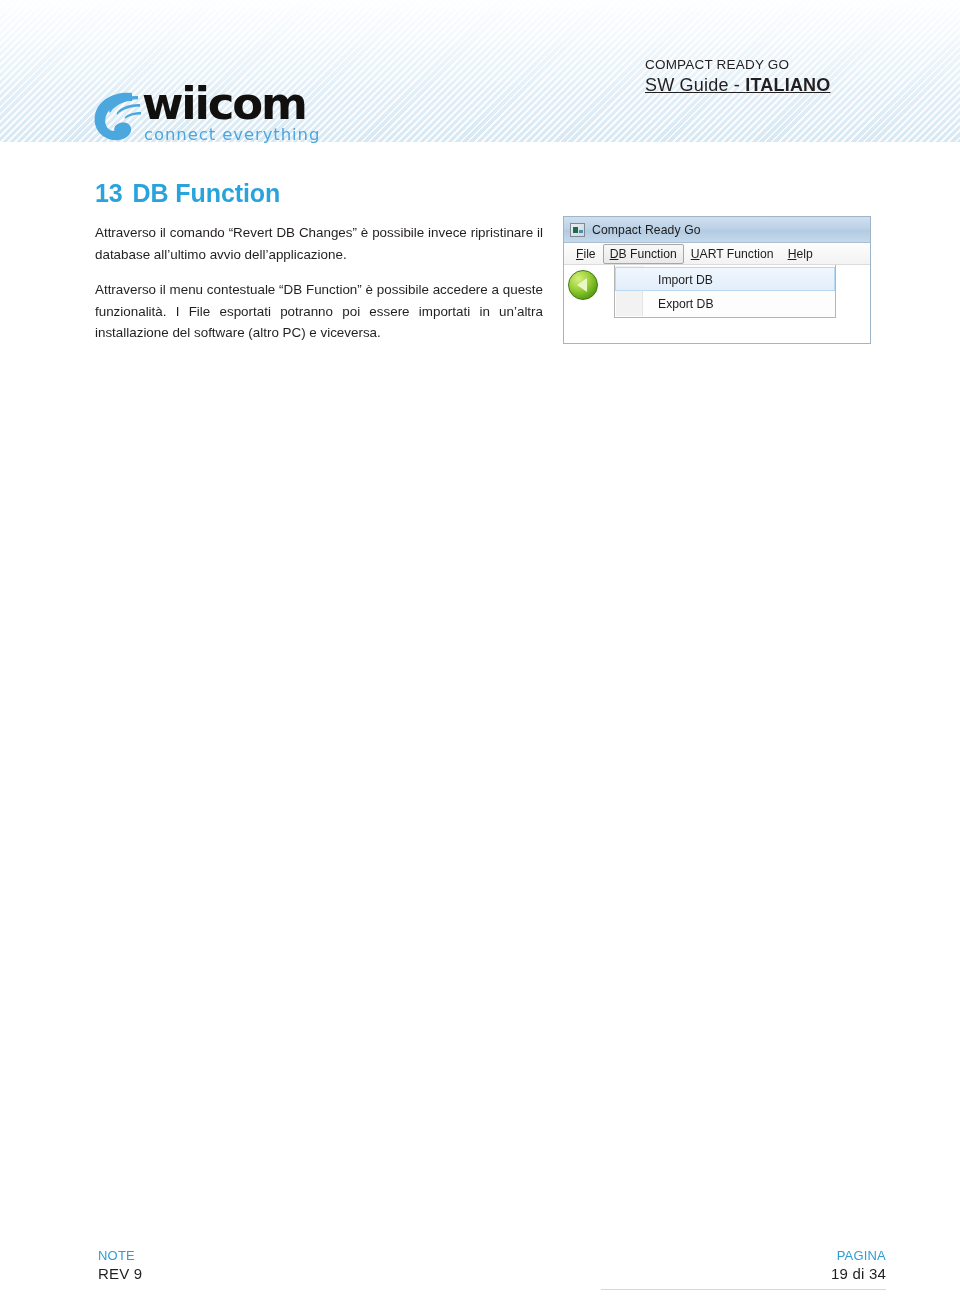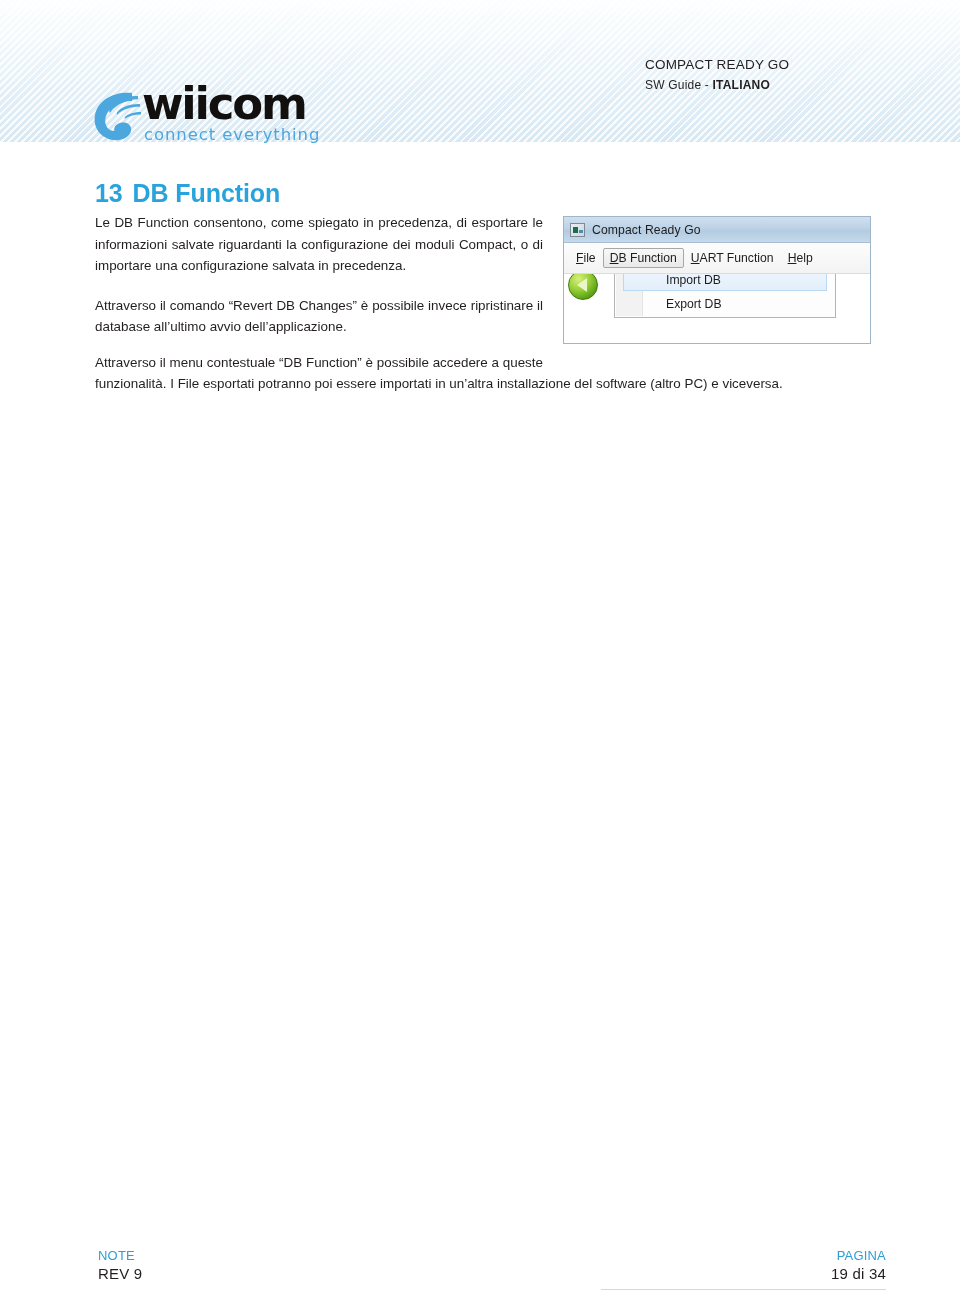--- a/index.html
+++ b/index.html
@@ -88,25 +88,26 @@
   .header-right .line1 {
     display: block;
     font-size: 13.5px;
     color: #231f20;
     letter-spacing: 0.2px;
     line-height: 20px;
     font-family: "Liberation Sans", sans-serif;
   }
   .header-right .line2 {
     display: block;
-    font-size: 12px;
+    font-size: 18px;
     color: #231f20;
     letter-spacing: 0.2px;
     line-height: 20px;
     font-family: "Liberation Sans", sans-serif;
+    text-decoration: underline;
   }
   .header-right .line2 b {
     font-weight: bold;
   }
 
   
   .content {
     position: absolute;
     left: 95px;
     top: 178px;
@@ -193,21 +194,21 @@
     background: #4a8fa8;
   }
   .title-text {
     font-size: 12.2px;
     color: #1d1d1d;
     letter-spacing: 0.1px;
     white-space: nowrap;
   }
 
   .menubar {
-    height: 31px;
+    height: 22px;
     background: linear-gradient(to bottom, #fdfdfd 0%, #f3f3f3 100%);
     border-bottom: 1px solid #dcdcdc;
     display: flex;
     align-items: center;
     padding-left: 5px;
     box-sizing: border-box;
     position: relative;
     z-index: 3;
   }
   .menu-item {
@@ -269,21 +270,21 @@
 
   .dropdown {
     position: absolute;
     left: 50px;
     top: 47px;
     width: 222px;
     background: #fdfdfd;
     border: 1px solid #b5b5b5;
     box-sizing: border-box;
     z-index: 2;
-    padding: 2px 8px;
+    padding: 2px 0;
   }
   .dropdown:before {
     content: "";
     position: absolute;
     left: 1px; top: 1px;
     bottom: 1px;
     width: 26px;
     background: #f2f2f2;
     border-right: 1px solid #e4e4e4;
   }
@@ -403,21 +404,20 @@
       </div>
 
       <div class="dropdown">
         <div class="dd-item highlight">Import DB</div>
         <div class="dd-item">Export DB</div>
       </div>
 
     </div>
   </div>
 
-  <p class="para p1">Le DB Function consentono, come spiegato in precedenza, di esportare le informazioni salvate riguardanti la configurazione dei moduli Compact, o di importare una configurazione salvata in precedenza.</p>
   <p class="para p3">Attraverso il comando “Revert DB Changes” è possibile invece ripristinare il database all’ultimo avvio dell’applicazione.</p>
   <p class="para p2">Attraverso il menu contestuale “DB Function” è possibile accedere a queste funzionalità. I File esportati potranno poi essere importati in un’altra installazione del software (altro PC) e viceversa.</p>
 
 </div>
 
 <div class="footer">
   <div class="footer-left">
     <span class="f-label">NOTE</span>
     <span class="f-value">REV 9</span>
   </div>

